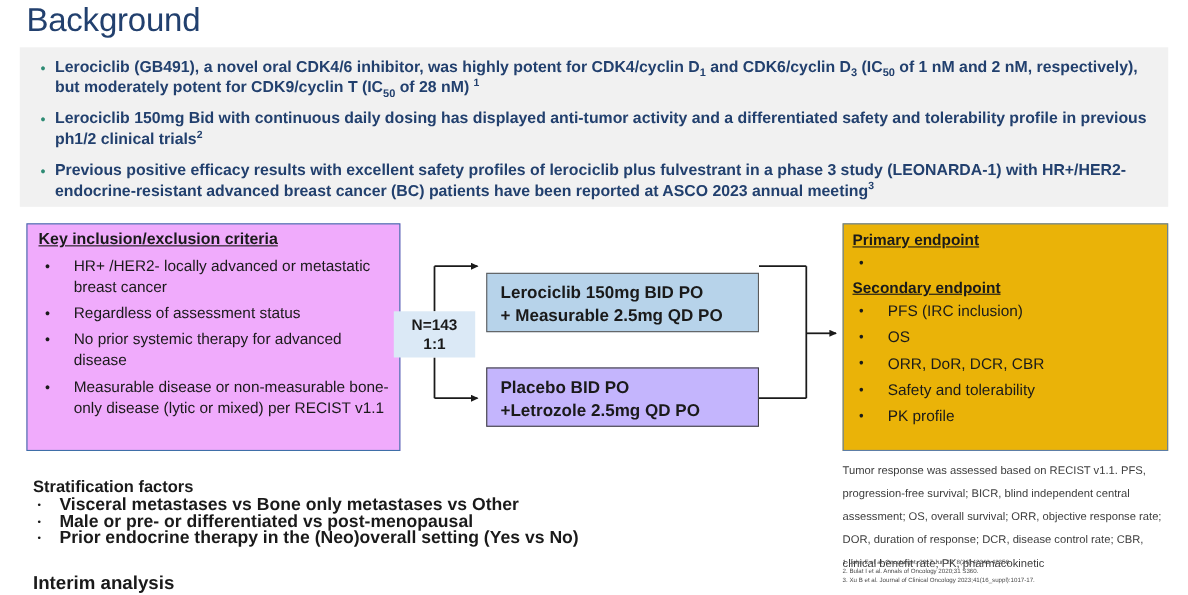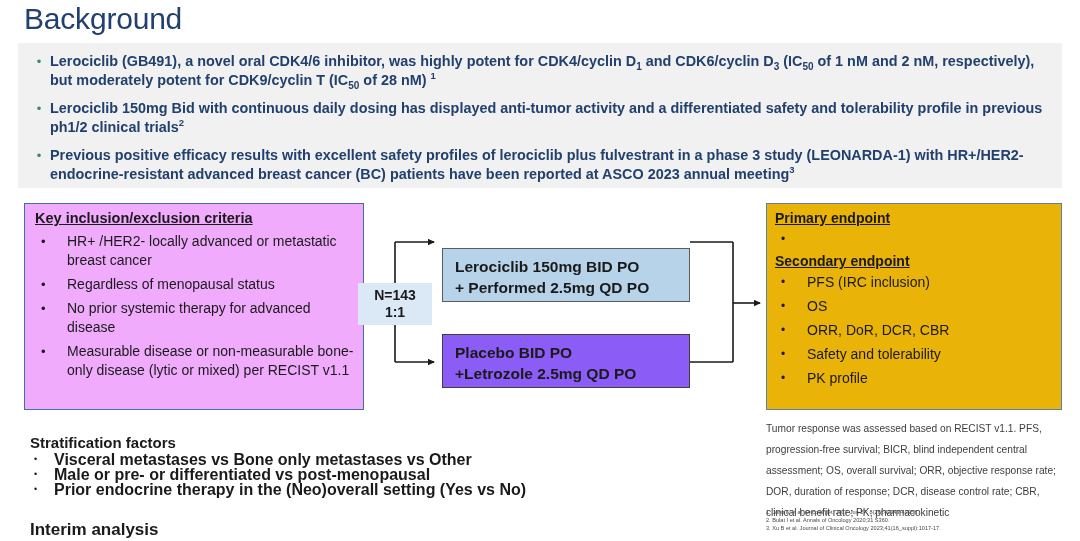--- a/index.html
+++ b/index.html
@@ -72,21 +72,21 @@
     position:absolute;box-sizing:border-box;
     border:1.2px solid #4a4a4a;
     padding:7px 10px 0 12px;
   }
   .arm-a{
     left:442px;top:216px;width:248px;height:54px;
     background:#b7d3ea;border-color:#5b5b5b;margin-top:32px;
   }
   .arm-b{
     left:442px;top:334px;width:248px;height:54px;
-    background:#8b5cf6;border-color:#3f3f3f;
+    background:#c4b5fd;border-color:#3f3f3f;
   }
   .arm-line{
     font-size:15.5px;font-weight:bold;color:#1a1a1a;line-height:21px;
     white-space:nowrap;
   }
 
   
   .ep-box{
     position:absolute;left:766px;top:203px;width:296px;height:207px;
     border:1.3px solid #5d7ea6;background:#eab308;box-sizing:border-box;
@@ -189,40 +189,40 @@
   </svg>
 
   <div class="crit-box">
     <div class="crit-head">Key inclusion/exclusion criteria</div>
     <div class="crit-item">
       <span class="crit-bullet">•</span>
       <span class="crit-text">HR+ /HER2- locally advanced or metastatic breast cancer</span>
     </div>
     <div class="crit-item">
       <span class="crit-bullet">•</span>
-      <span class="crit-text">Regardless of menopausal status</span>
+      <span class="crit-text">Regardless of assessment status</span>
     </div>
     <div class="crit-item">
       <span class="crit-bullet">•</span>
       <span class="crit-text">No prior systemic therapy for advanced disease</span>
     </div>
     <div class="crit-item">
       <span class="crit-bullet">•</span>
       <span class="crit-text">Measurable disease or non-measurable bone-only disease (lytic or mixed) per RECIST v1.1</span>
     </div>
   </div>
 
   <div class="rand-box">
     <span>N=143</span>
     <span>1:1</span>
   </div>
 
   <div class="arm arm-a">
     <div class="arm-line">Lerociclib 150mg BID PO</div>
-    <div class="arm-line">+ Performed 2.5mg QD PO</div>
+    <div class="arm-line">+ Measurable 2.5mg QD PO</div>
   </div>
 
   <div class="arm arm-b">
     <div class="arm-line">Placebo BID PO</div>
     <div class="arm-line">+Letrozole 2.5mg QD PO</div>
   </div>
 
   <div class="ep-box">
     <div class="ep-head">Primary endpoint</div>
     <div class="ep-item">

